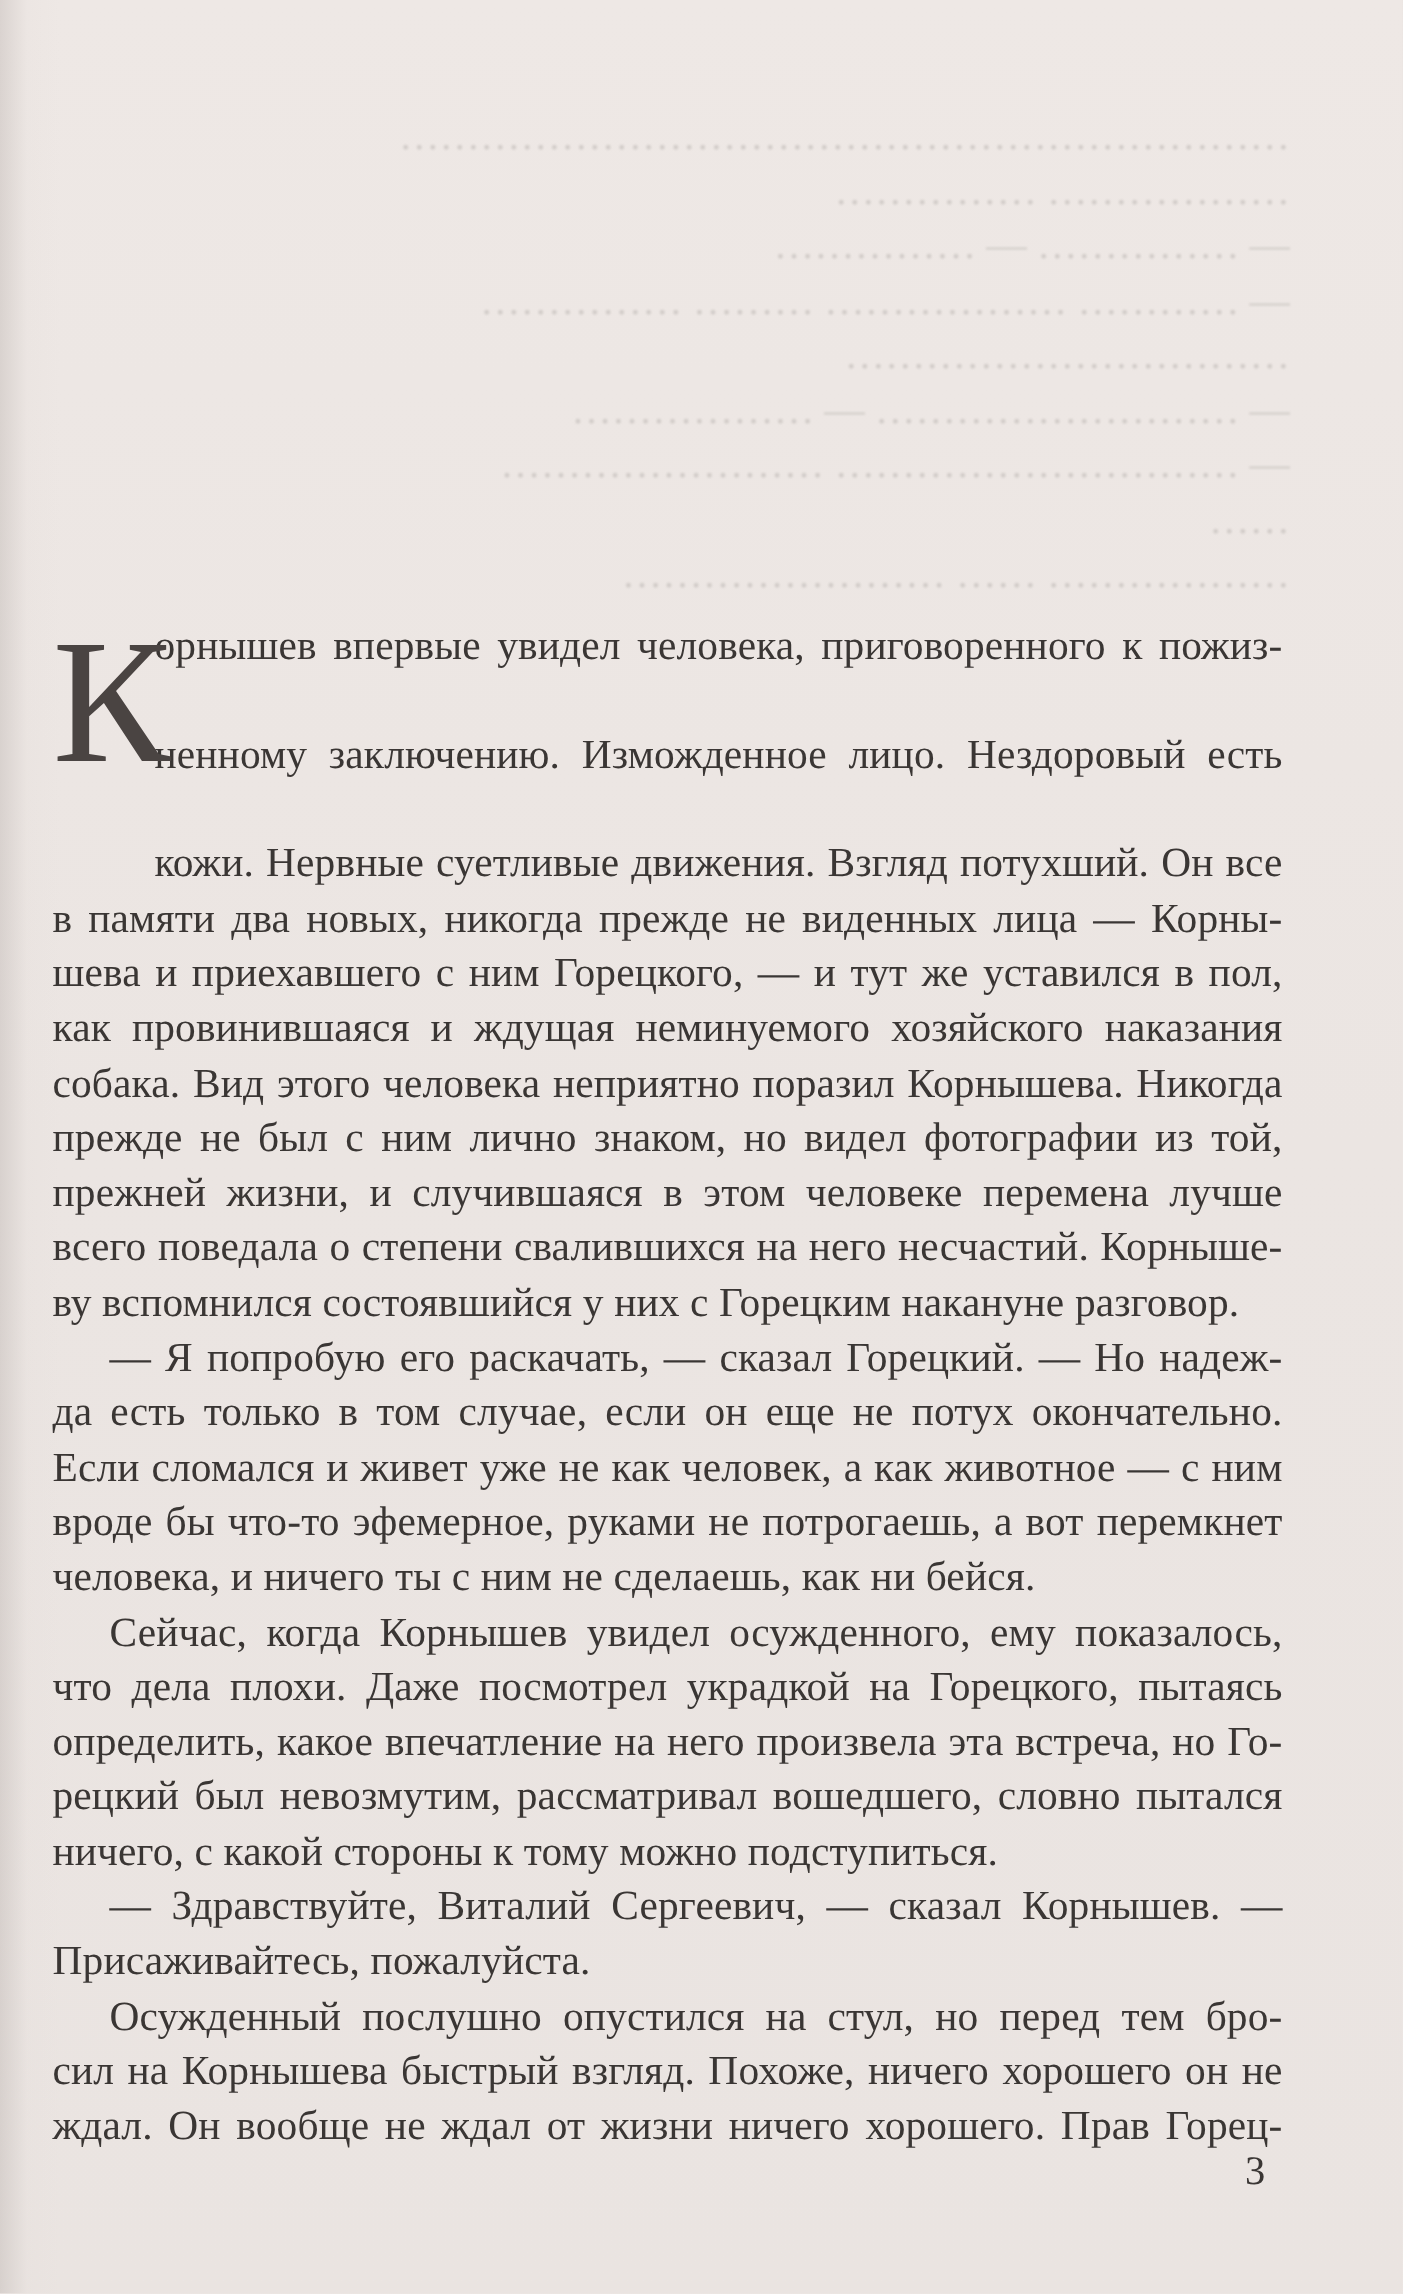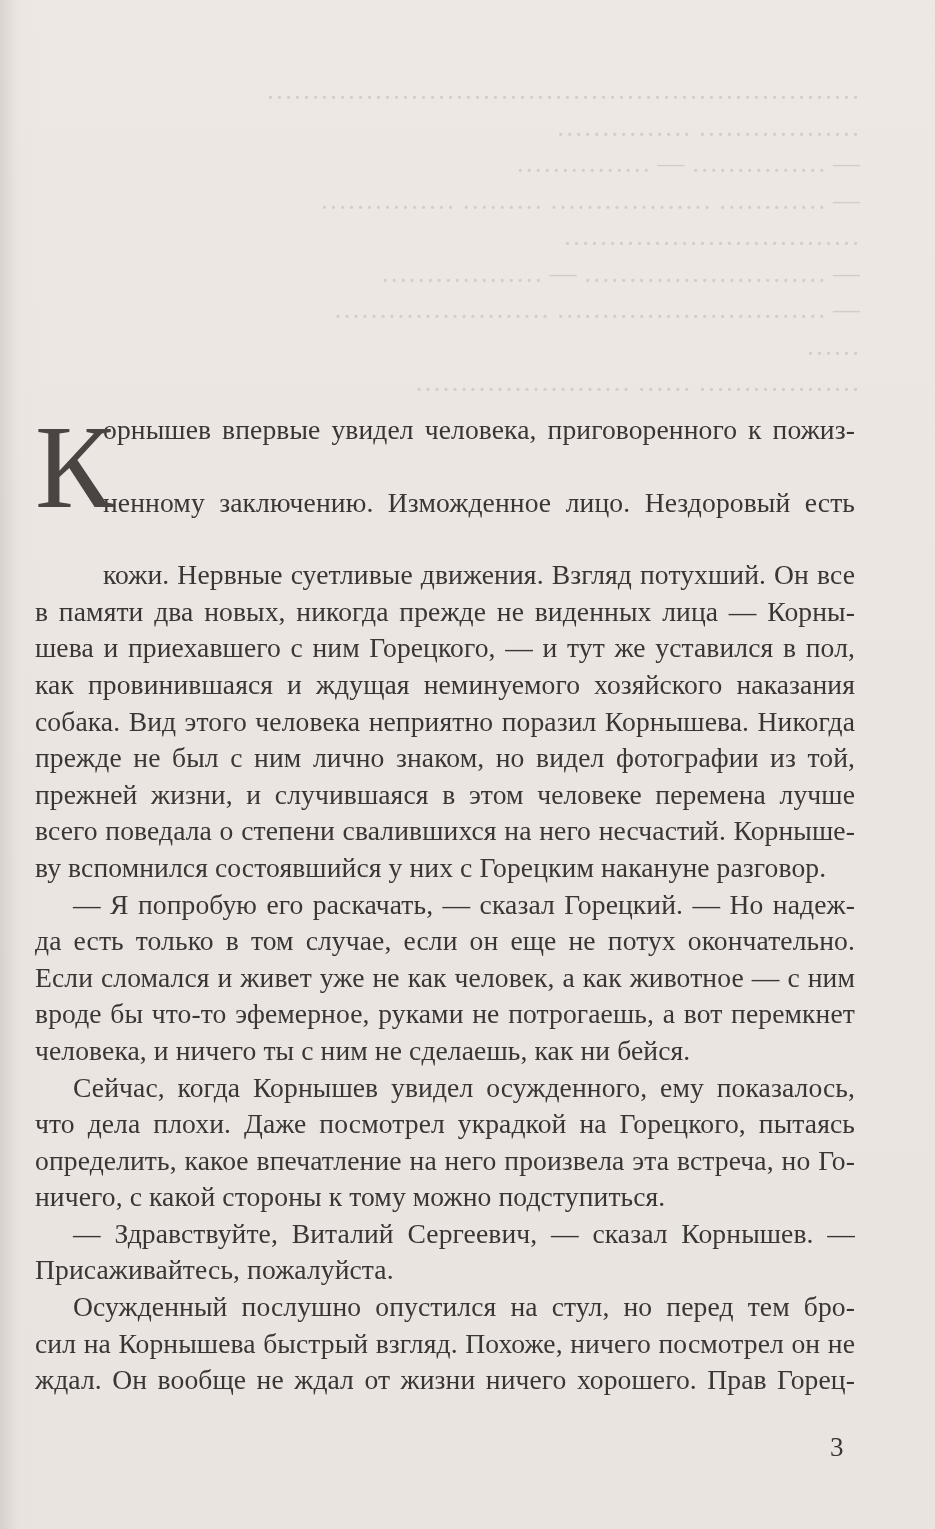--- a/index.html
+++ b/index.html
@@ -118,30 +118,31 @@
       <span class="line">да есть только в том случае, если он еще не потух окончательно.</span>
       <span class="line">Если сломался и живет уже не как человек, а как животное — с ним</span>
       <span class="line">вроде бы что-то эфемерное, руками не потрогаешь, а вот перемкнет</span>
       <span class="line last">человека, и ничего ты с ним не сделаешь, как ни бейся.</span>
     </div>
 
     <div>
       <span class="line indent">Сейчас, когда Корнышев увидел осужденного, ему показалось,</span>
       <span class="line">что дела плохи. Даже посмотрел украдкой на Горецкого, пытаясь</span>
       <span class="line">определить, какое впечатление на него произвела эта встреча, но Го-</span>
+      <span class="line">рецкий был невозмутим, рассматривал вошедшего, словно пытался</span>
       <span class="line last">ничего, с какой стороны к тому можно подступиться.</span>
     </div>
 
     <div>
       <span class="line indent">— Здравствуйте, Виталий Сергеевич, — сказал Корнышев. —</span>
       <span class="line last">Присаживайтесь, пожалуйста.</span>
     </div>
 
     <div>
       <span class="line indent">Осужденный послушно опустился на стул, но перед тем бро-</span>
-      <span class="line">сил на Корнышева быстрый взгляд. Похоже, ничего посмотрел он не</span>
+      <span class="line">сил на Корнышева быстрый взгляд. Похоже, ничего хорошего он не</span>
       <span class="line">ждал. Он вообще не ждал от жизни ничего хорошего. Прав Горец-</span>
     </div>
 
   </div>
 
   <div class="page-number">3</div>
 </div>
 
 </body></html>

